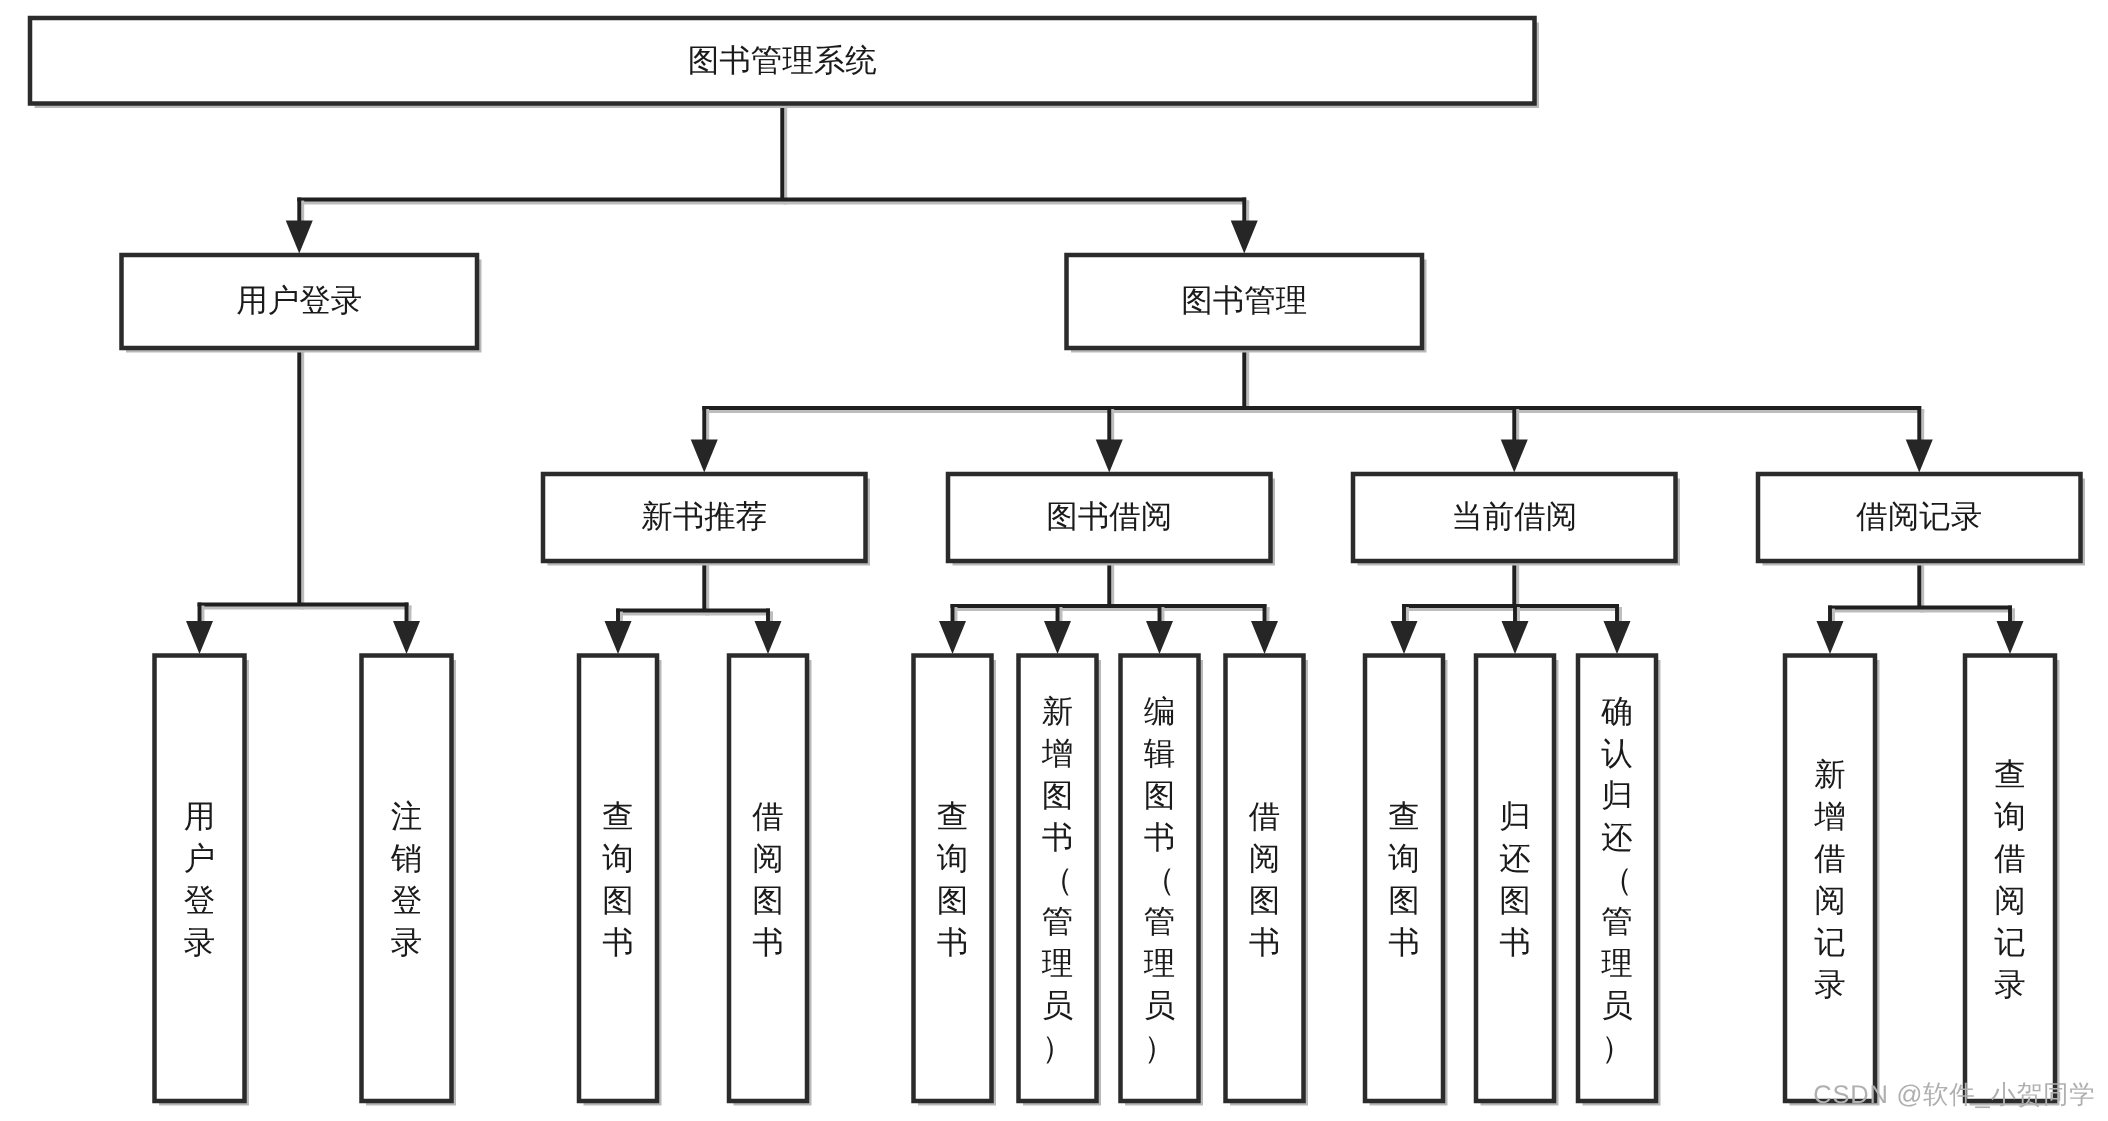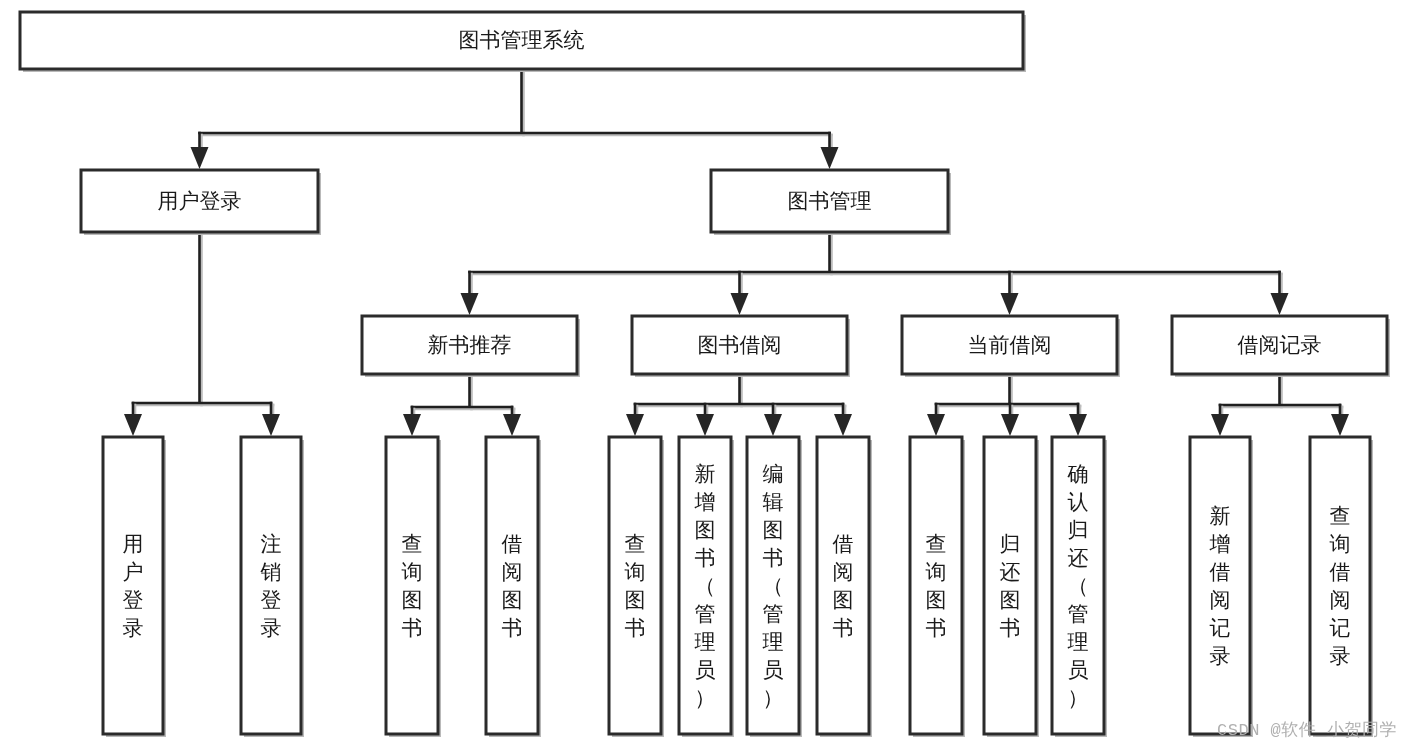--- a/index.html
+++ b/index.html
@@ -63,21 +63,21 @@
     font-family: "Liberation Sans", "DejaVu Sans", sans-serif;
     fill: #1a1a1a;
     font-size: 21px;
     text-anchor: middle;
     white-space: pre;
   }
   .watermark {
     position: absolute;
     right: 8px;
     bottom: 6px;
-    font-family: Liberation Mono, monospace;
+    font-family: Liberation Sans, sans-serif;
     font-size: 17px;
     color: #b0b0b0;
     letter-spacing: 0.5px;
     user-select: none;
     pointer-events: none;
     margin-top: 48px;
   }
 </style>
 </head>
 <body>

